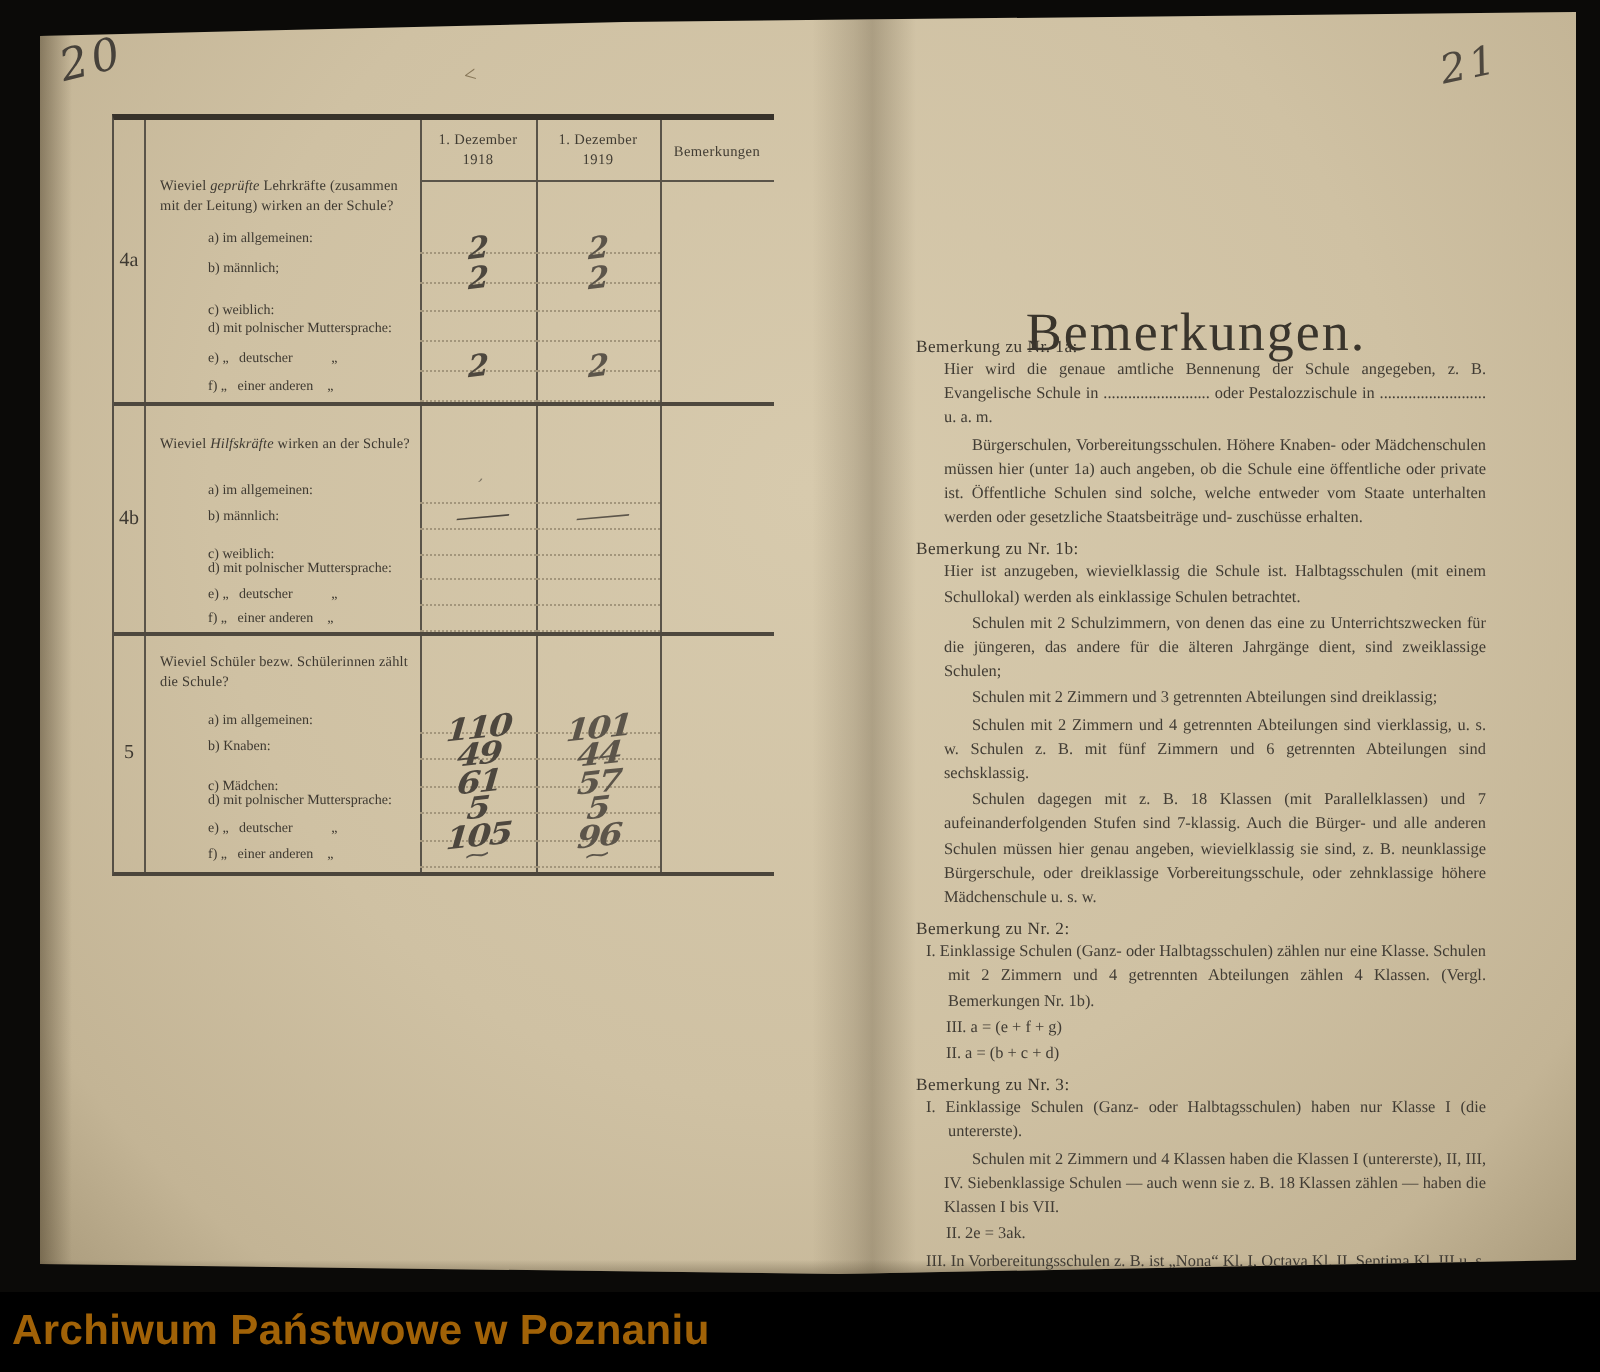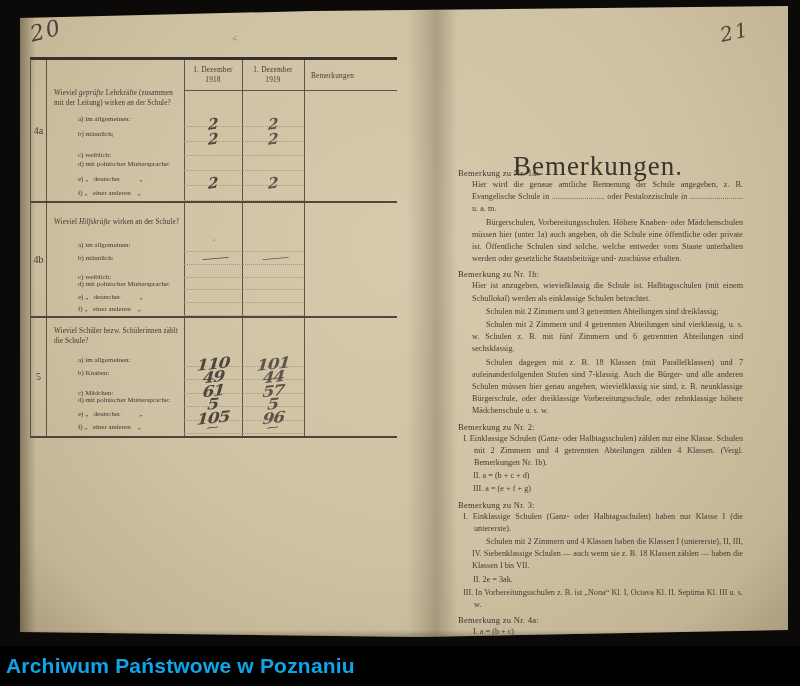--- a/index.html
+++ b/index.html
@@ -21,26 +21,25 @@
   #bottom-edge-shade{position:absolute;left:0;right:0;bottom:0;height:10px;
     background:linear-gradient(0deg,rgba(70,58,36,.5),rgba(70,58,36,0));}
 
   .hand{font-family:"DejaVu Serif", serif;font-style:italic;color:#46413a;}
   #pg-left{position:absolute;left:10px;top:14px;font-size:22px;transform:rotate(-14deg);letter-spacing:2px;}
   #pg-right{position:absolute;left:700px;top:16px;font-size:20px;transform:rotate(-12deg);letter-spacing:2px;color:#4d473e;}
   #stray-mark{position:absolute;left:212px;top:28px;font-size:11px;color:rgba(110,92,62,.75);transform:rotate(-10deg);}
 
   
   #form-table{
-    position:absolute;left:10px;top:53px;width:330px;height:376px;
+    position:absolute;left:36px;top:53px;width:330px;height:376px;
     border-top:3px solid #37322a;
     border-left:1px solid #554f45;
     border-bottom:2px solid #4b453b;
     color:#3e3931;
-    padding-left:36px;
   }
   .vline{position:absolute;top:0;bottom:0;width:1px;background:#59534847;background:#5a5449;}
   .vline.v1{left:15px;} .vline.v2{left:153px;} .vline.v3{left:211px;} .vline.v4{left:273px;}
   .hline{position:absolute;left:0;right:0;height:2px;background:#4e483e;}
   .hline.h1{top:141px;} .hline.h2{top:256px;}
   #head-rule{position:absolute;left:153px;right:0;top:30px;height:1px;background:#5a5449;}
 
   .thcell{position:absolute;top:0;height:30px;text-align:center;font-size:7.3px;line-height:10px;
     padding-top:5px;box-sizing:border-box;color:#413c33;letter-spacing:.2px;}
   #th-1918{left:153px;width:58px;} #th-1919{left:211px;width:62px;}
@@ -85,21 +84,21 @@
   .bp.ind{text-indent:14px;}
   .bp.ind2{text-indent:14px;}
   .bi{margin:0 0 1px 5px;padding-left:11px;text-indent:-11px;text-align:justify;
     font-size:8.2px;line-height:12.2px;}
   .bf{margin:0 0 1px 15px;font-size:8.2px;line-height:12.2px;}
 
   
   #archive-bar{position:absolute;left:0;right:0;bottom:0;height:40px;background:#000;
     display:flex;align-items:center;}
   #archive-bar span{font-family:"Liberation Sans", sans-serif;font-weight:bold;font-size:21px;
-    color:#0ea5e9;padding-left:6px;letter-spacing:.2px;}
+    color:#a16207;padding-left:6px;letter-spacing:.2px;}
 </style>
 </head>
 <body>
 
 <div id="spread">
   <div id="left-edge-shade"></div>
   <div id="fold-shade"></div>
   <div id="bottom-edge-shade"></div>
 
   <div id="pg-left" class="hand">20</div>
@@ -269,28 +268,29 @@
 
   <div id="remarks-title">Bemerkungen.</div>
 
   <div id="remarks">
     <div class="bhead">Bemerkung zu Nr. 1a:</div>
     <p class="bp">Hier wird die genaue amtliche Bennenung der Schule angegeben, z. B. Evangelische Schule in .......................... oder Pestalozzischule in .......................... u. a. m.</p>
     <p class="bp ind">Bürgerschulen, Vorbereitungsschulen. Höhere Knaben- oder Mädchenschulen müssen hier (unter 1a) auch angeben, ob die Schule eine öffentliche oder private ist.  Öffentliche Schulen sind solche, welche entweder vom Staate unterhalten werden oder gesetzliche Staatsbeiträge und- zuschüsse erhalten.</p>
 
     <div class="bhead">Bemerkung zu Nr. 1b:</div>
     <p class="bp">Hier ist anzugeben, wievielklassig die Schule ist.  Halbtagsschulen (mit einem Schullokal) werden als einklassige Schulen betrachtet.</p>
+    <p class="bp ind">Schulen mit 2 Schulzimmern, von denen das eine zu Unterrichtszwecken für die jüngeren, das andere für die älteren Jahrgänge dient, sind zweiklassige Schulen;</p>
     <p class="bp ind">Schulen mit 2 Zimmern und 3 getrennten Abteilungen sind dreiklassig;</p>
     <p class="bp ind">Schulen mit 2 Zimmern und 4 getrennten Abteilungen sind vierklassig, u. s. w. Schulen z. B. mit fünf Zimmern und 6 getrennten Abteilungen sind sechsklassig.</p>
     <p class="bp ind">Schulen dagegen mit z. B. 18 Klassen (mit Parallelklassen) und 7 aufeinanderfolgenden Stufen sind 7-klassig.  Auch die Bürger- und alle anderen Schulen müssen hier genau angeben, wievielklassig sie sind, z. B. neunklassige Bürgerschule, oder dreiklassige Vorbereitungsschule, oder zehnklassige höhere Mädchenschule u. s. w.</p>
 
     <div class="bhead">Bemerkung zu Nr. 2:</div>
     <p class="bi">I. Einklassige Schulen (Ganz- oder Halbtagsschulen) zählen nur eine Klasse. Schulen mit 2 Zimmern und 4 getrennten Abteilungen zählen 4 Klassen.  (Vergl. Bemerkungen Nr. 1b).</p>
+    <p class="bf">III. a = (e + f + g)</p>
     <p class="bf">II. a = (b + c + d)</p>
-    <p class="bf">III. a = (e + f + g)</p>
 
     <div class="bhead">Bemerkung zu Nr. 3:</div>
     <p class="bi">I. Einklassige Schulen (Ganz- oder Halbtagsschulen) haben nur Klasse I (die untererste).</p>
     <p class="bp ind2">Schulen mit 2 Zimmern und 4 Klassen haben die Klassen I (untererste), II, III, IV.  Siebenklassige Schulen — auch wenn sie z. B. 18 Klassen zählen — haben die Klassen I bis VII.</p>
     <p class="bf">II. 2e = 3ak.</p>
     <p class="bi">III. In Vorbereitungsschulen z. B. ist „Nona“ Kl. I, Octava Kl. II, Septima Kl. III u. s. w.</p>
 
     <div class="bhead">Bemerkung zu Nr. 4a:</div>
     <p class="bf">I. a = (b + c)</p>
     <p class="bf">II. a = (d + e + f)</p>

